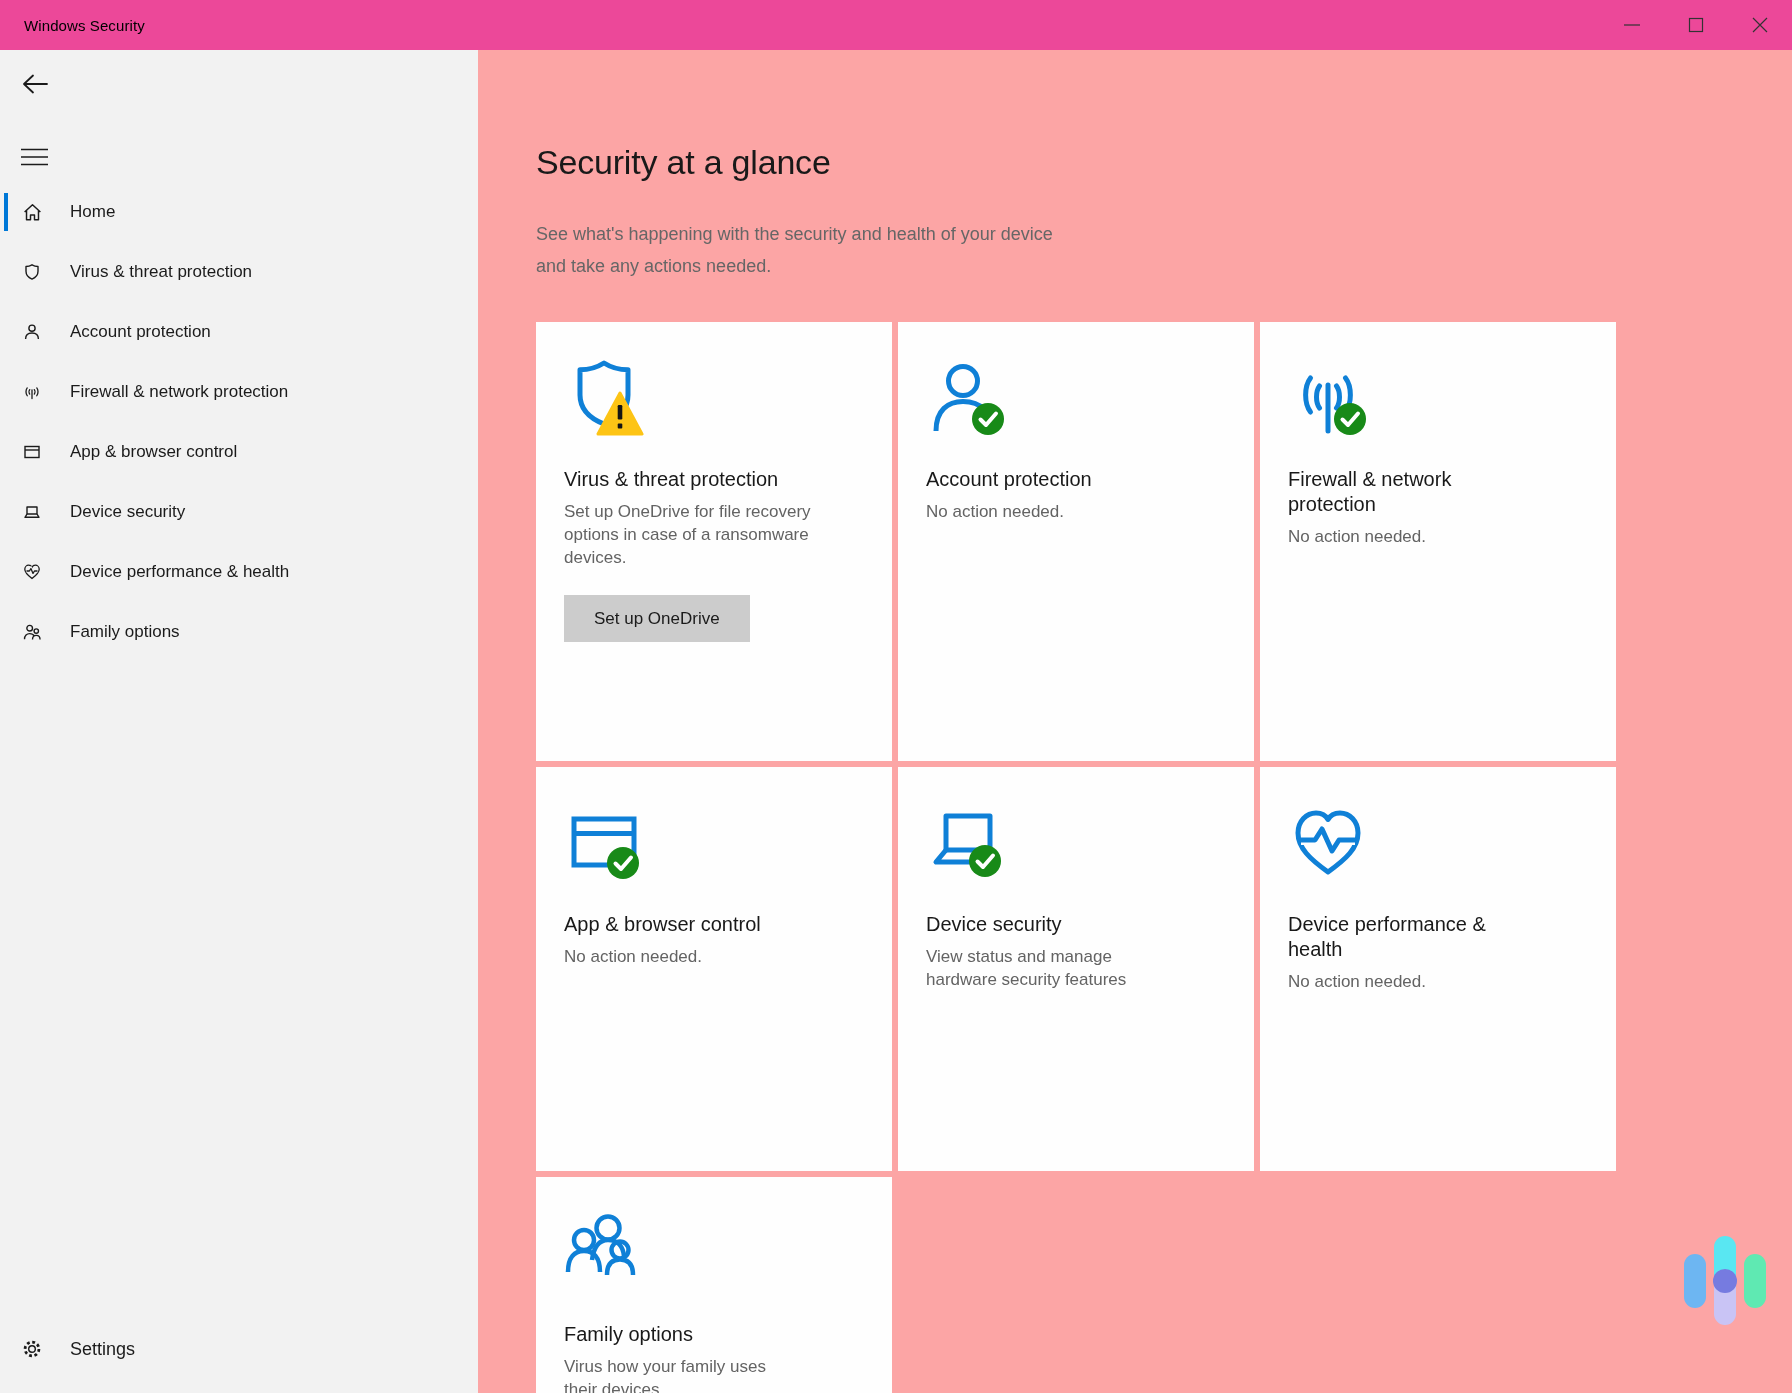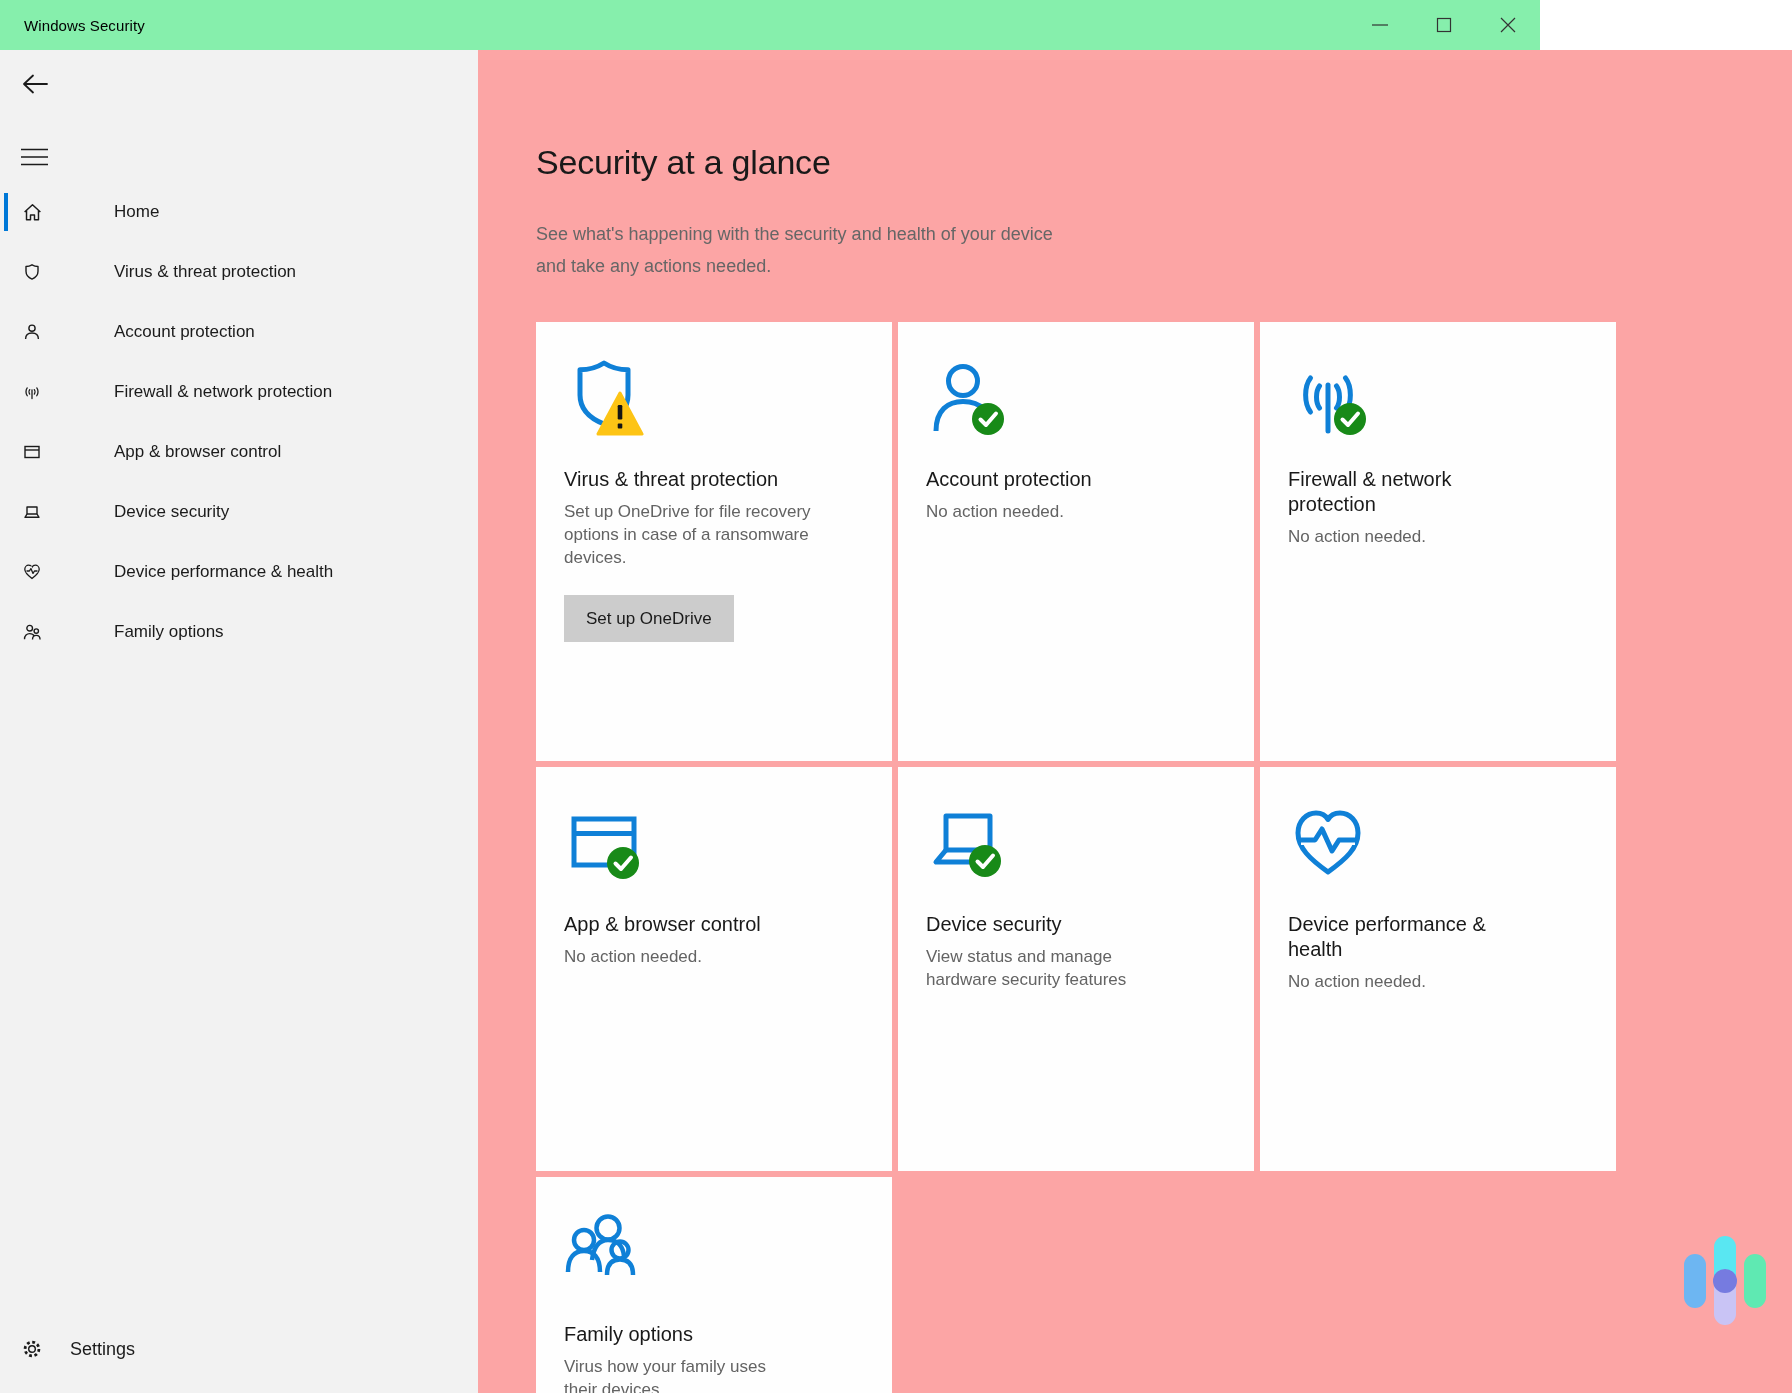--- a/index.html
+++ b/index.html
@@ -4,22 +4,22 @@
 <style>
   * { box-sizing: border-box; margin: 0; padding: 0; }
   html,body { width:1792px; height:1393px; overflow:hidden; }
   body {
     font-family:"Liberation Sans","DejaVu Sans",sans-serif;
     background:#ffffff; color:#1a1a1a; position:relative;
   }
 
   
   .titlebar{
-    position:absolute; top:0; left:0; width:1540px; height:50px;
-    background:#86efac; display:flex; align-items:center;
+    position:absolute; top:0; left:0; width:1792px; height:50px;
+    background:#ec4899; display:flex; align-items:center;
   }
   .titlebar-title{ font-size:15px; color:#000; margin-left:24px; letter-spacing:0.1px; }
   .win-controls{ position:absolute; right:0; top:0; height:50px; display:flex; }
   .win-btn{ width:64px; height:50px; display:flex; align-items:center; justify-content:center;
     background:transparent; border:none; cursor:pointer; }
   .win-btn svg{ display:block; }
 
   
   .sidebar{
     position:absolute; top:50px; left:0; width:478px; bottom:0;
@@ -28,21 +28,21 @@
   .back-btn{
     margin:16px 0 0 20px; width:44px; height:36px; border:none; background:transparent;
     cursor:pointer; display:flex; align-items:center;
   }
   .hamburger-btn{
     margin:40px 0 0 21px; width:40px; height:30px; border:none; background:transparent;
     cursor:pointer; display:flex; align-items:center;
   }
   .nav{ margin-top:10px; }
   .nav-item{
-    position:relative; height:60px; display:flex; align-items:center; cursor:pointer;padding-left:44px;
+    position:relative; height:60px; display:flex; align-items:center; cursor:pointer;
   }
   .nav-item .nav-icon{
     position:absolute; left:20px; width:24px; height:24px;
     display:flex; align-items:center; justify-content:center;
   }
   .nav-item .nav-label{ margin-left:70px; font-size:17px; color:#1b1b1b; }
   .nav-item.selected::before{
     content:""; position:absolute; left:4px; top:11px; width:4px; height:38px;
     background:#0078d7;
   }
@@ -81,21 +81,21 @@
   .warn{ position:absolute; left:32px; top:34px; }
   .tile-title{
     font-size:20px; line-height:25px; font-weight:400; color:#191919;
     max-width:242px; margin-bottom:8px;
   }
   .tile-desc{ font-size:17px; line-height:23px; color:#636363; }
   .tile-1 .tile-desc{ max-width:262px; }
   .tile-5 .tile-desc{ max-width:215px; }
   .tile-7 .tile-desc{ max-width:222px; }
   .tile-btn{
-    margin-top:26px; height:47px; padding:0 22px; background:#cccccc; border:none;
+    margin-top:26px; height:47px; padding:0 30px; background:#cccccc; border:none;
     font-family:inherit; font-size:17px; color:#1b1b1b; cursor:pointer;
   }
 
   
   .watermark{ position:absolute; left:1684px; top:1236px; width:82px; height:90px; pointer-events:none; }
   .wm{ position:absolute; border-radius:12px; }
   .wm-left{ left:0; top:18px; width:22px; height:54px; }
   .wm-mid-top{ left:30px; top:0; width:22px; height:57px; }
   .wm-mid-bot{ left:30px; top:35px; width:22px; height:54px; }
   .wm-dot{ left:29px; top:33px; width:24px; height:24px; border-radius:50%; }

